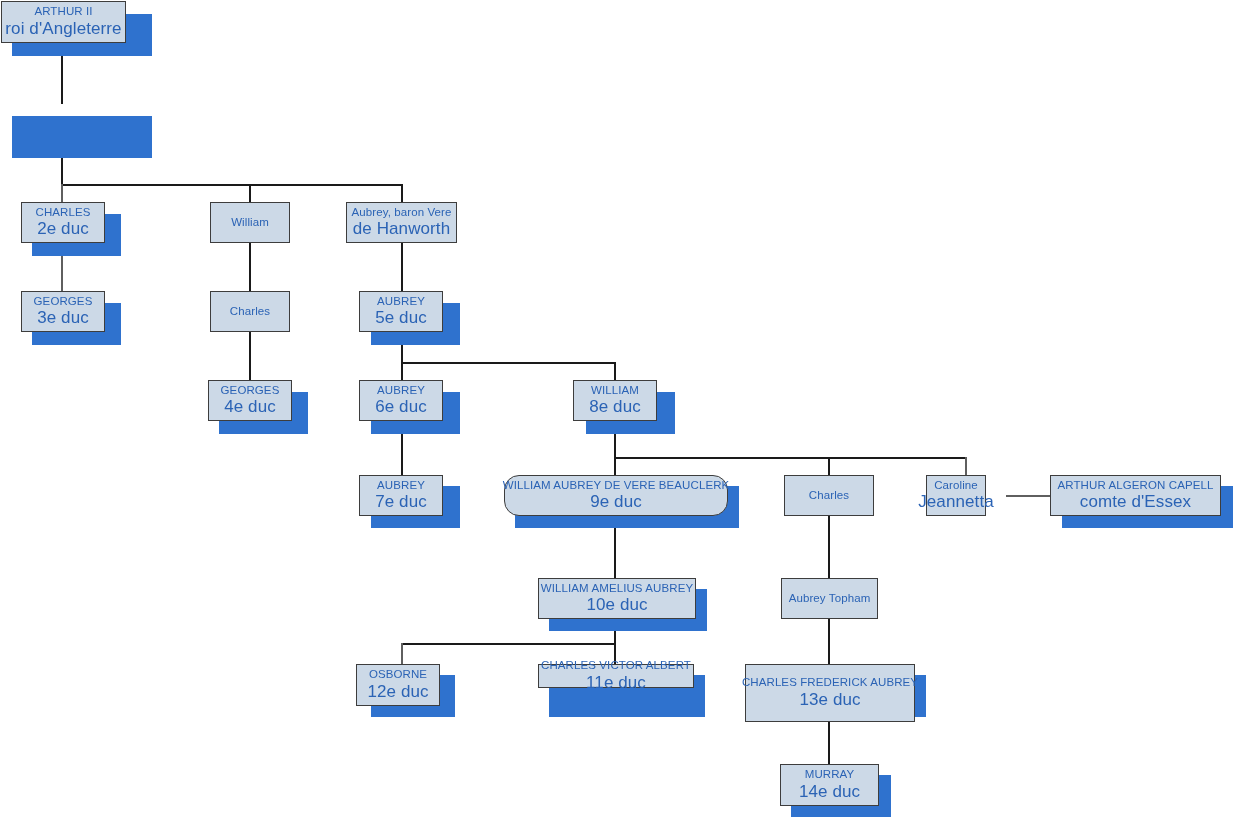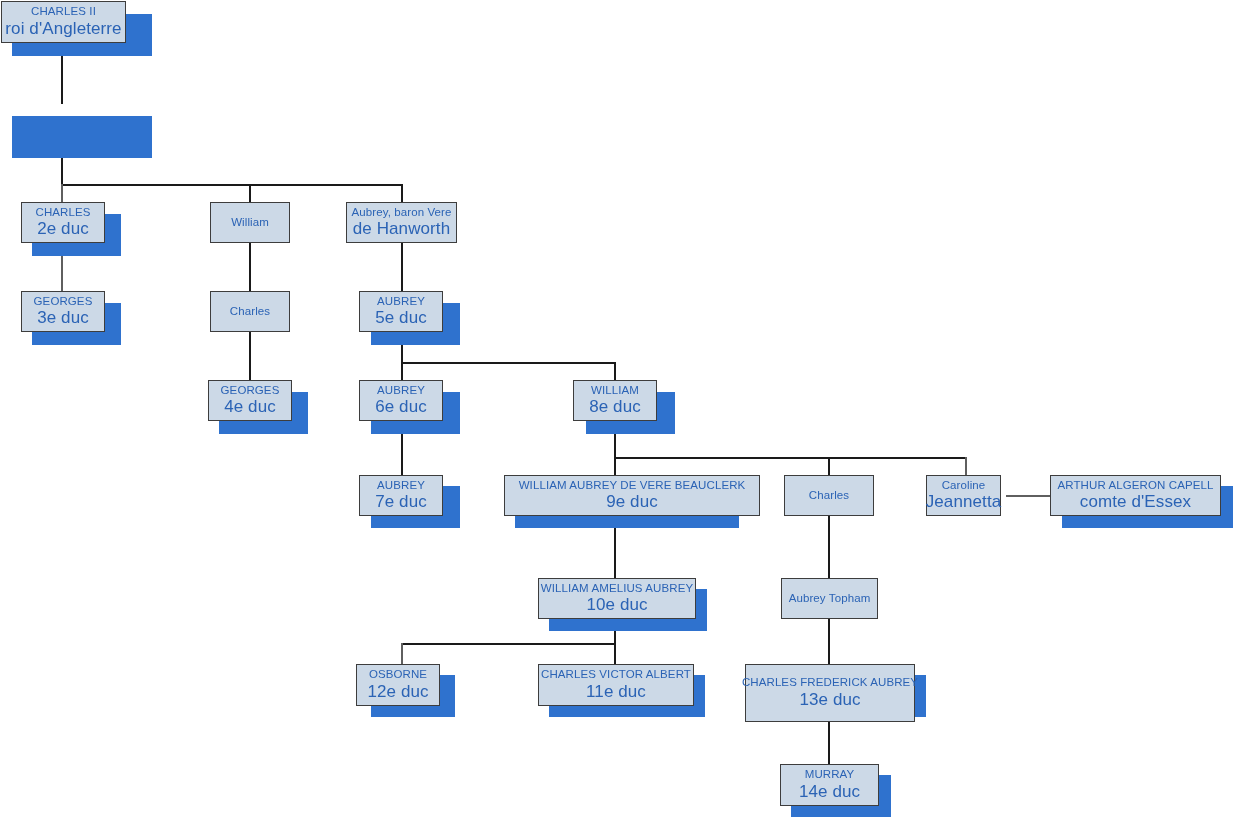--- a/index.html
+++ b/index.html
@@ -120,21 +120,21 @@
   <div class="shadow" style="left:586px; top:392px; width:89px; height:42px;"></div>
   <div class="shadow" style="left:515px; top:486px; width:224px; height:42px;"></div>
   <div class="shadow" style="left:1062px; top:486px; width:171px; height:42px;"></div>
   <div class="shadow" style="left:549px; top:589px; width:158px; height:42px;"></div>
   <div class="shadow" style="left:371px; top:675px; width:84px; height:42px;"></div>
   <div class="shadow" style="left:549px; top:675px; width:156px; height:42px;"></div>
   <div class="shadow" style="left:756px; top:675px; width:170px; height:42px;"></div>
   <div class="shadow" style="left:791px; top:775px; width:100px; height:42px;"></div>
 
   <div class="node" style="left:1px; top:1px; width:125px; height:42px;">
-    <span class="nm">CHARLES II</span>
+    <span class="nm">ARTHUR II</span>
     <span class="sub">roi d'Angleterre</span>
   </div>
 
 
   <div class="node" style="left:21px; top:202px; width:84px; height:41px;">
     <span class="nm">CHARLES</span>
     <span class="sub">2e duc</span>
   </div>
 
   <div class="node" style="left:210px; top:202px; width:80px; height:41px;">
@@ -173,30 +173,30 @@
   <div class="node" style="left:573px; top:380px; width:84px; height:41px;">
     <span class="nm">WILLIAM</span>
     <span class="sub">8e duc</span>
   </div>
 
   <div class="node" style="left:359px; top:475px; width:84px; height:41px;">
     <span class="nm">AUBREY</span>
     <span class="sub">7e duc</span>
   </div>
 
-  <div class="node" style="left:504px; top:475px; width:256px; height:41px;">
+  <div class="node" style="left:504px; top:475px; width:224px; height:41px;border-radius:15px;">
     <span class="nm">WILLIAM AUBREY DE VERE BEAUCLERK</span>
     <span class="sub">9e duc</span>
   </div>
 
   <div class="node" style="left:784px; top:475px; width:90px; height:41px;">
     <span class="nm">Charles</span>
   </div>
 
-  <div class="node" style="left:926px; top:475px; width:75px; height:41px;">
+  <div class="node" style="left:926px; top:475px; width:60px; height:41px;">
     <span class="nm">Caroline</span>
     <span class="sub">Jeannetta</span>
   </div>
 
   <div class="node" style="left:1050px; top:475px; width:171px; height:41px;text-align:center;">
     <span class="nm">ARTHUR ALGERON CAPELL</span>
     <span class="sub">comte d'Essex</span>
   </div>
 
   <div class="node" style="left:538px; top:578px; width:158px; height:41px;">
@@ -206,21 +206,21 @@
 
   <div class="node" style="left:781px; top:578px; width:97px; height:41px;">
     <span class="nm">Aubrey Topham</span>
   </div>
 
   <div class="node" style="left:356px; top:664px; width:84px; height:42px;">
     <span class="nm">OSBORNE</span>
     <span class="sub">12e duc</span>
   </div>
 
-  <div class="node" style="left:538px; top:664px; width:156px; height:42px;">
+  <div class="node" style="left:538px; top:664px; width:156px; height:24px;">
     <span class="nm">CHARLES VICTOR ALBERT</span>
     <span class="sub">11e duc</span>
   </div>
 
   <div class="node" style="left:745px; top:664px; width:170px; height:58px;">
     <span class="nm">CHARLES FREDERICK AUBREY</span>
     <span class="sub">13e duc</span>
   </div>
 
   <div class="node" style="left:780px; top:764px; width:99px; height:42px;">

